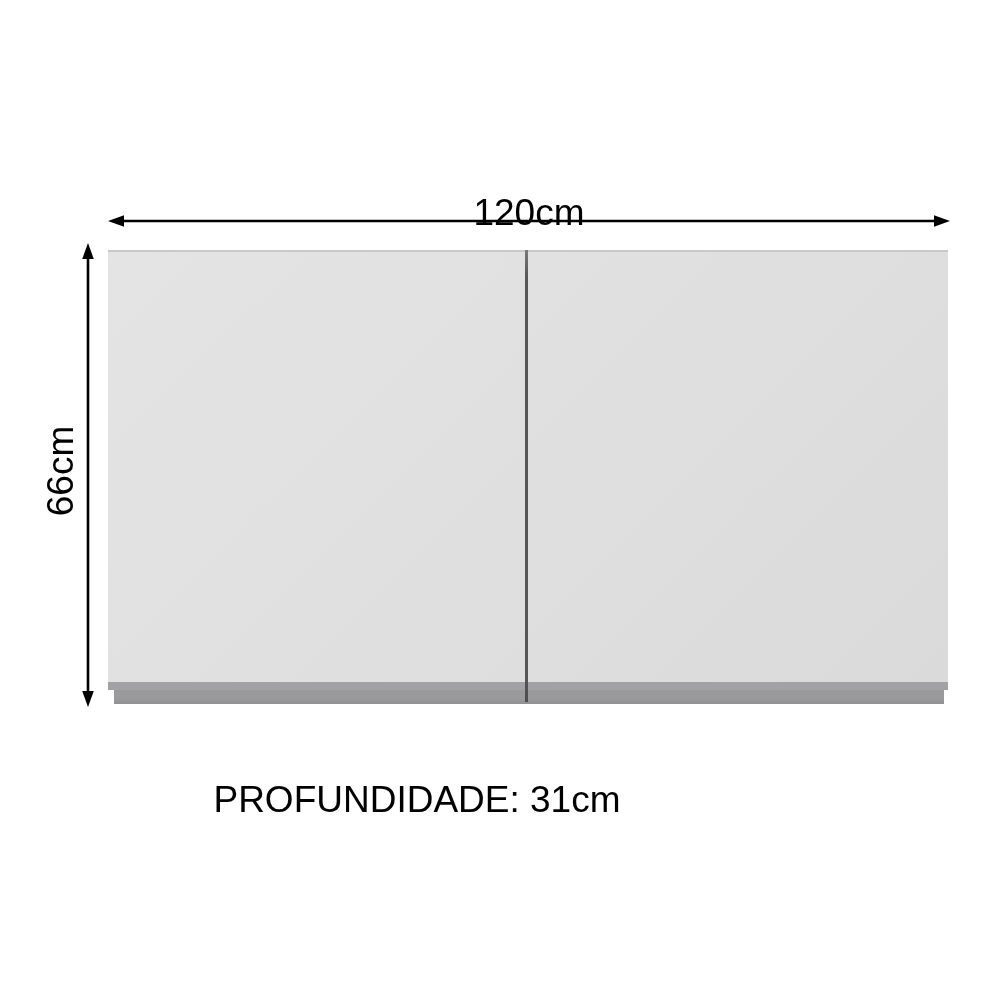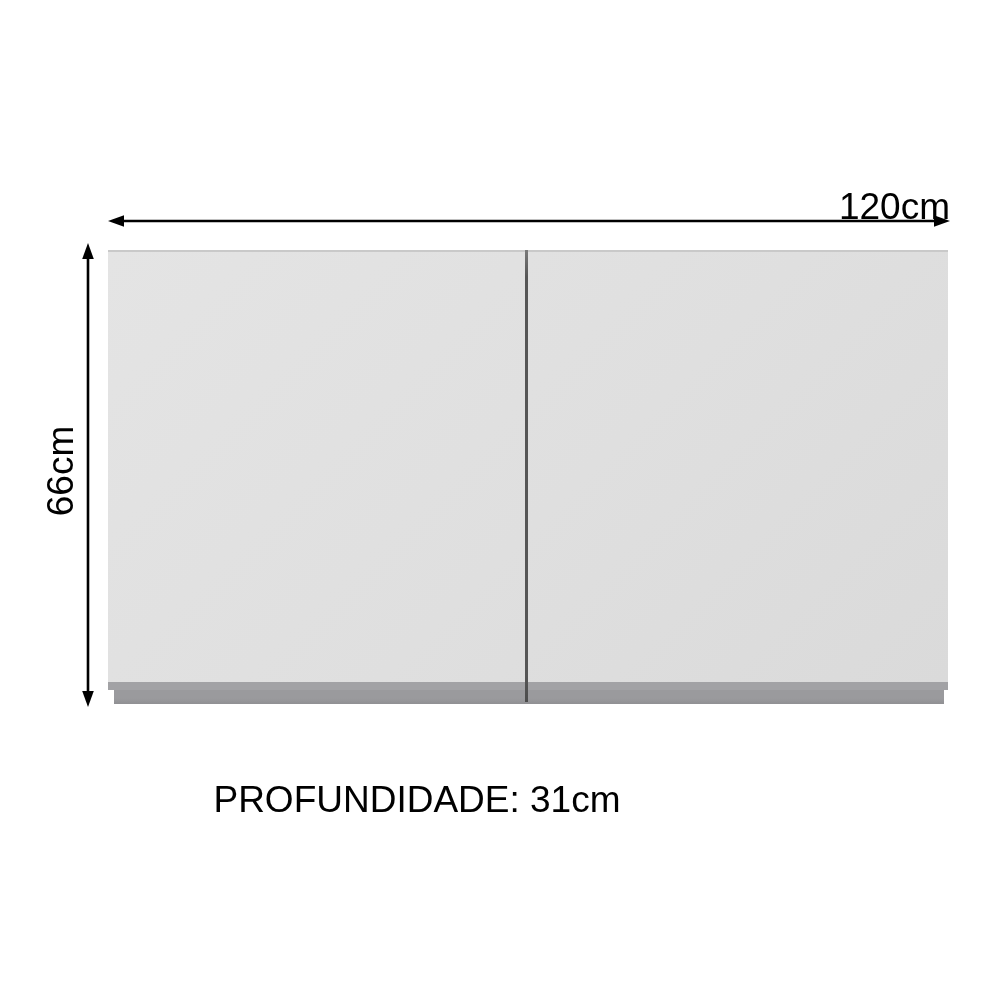--- a/index.html
+++ b/index.html
@@ -26,23 +26,23 @@
   }
   .dim-label {
     position: absolute;
     font-size: 37px;
     line-height: 37px;
     color: var(--label-text);
     white-space: nowrap;
   }
   .width-label {
     left: 108px;
-    top: 188px;
+    top: 194px;
     width: 842px;
-    text-align: right;
+    text-align: center;
   }
   .height-label {
     left: 1px;
     top: 451px;
     width: 120px;
     height: 40px;
     line-height: 40px;
     text-align: center;
     transform: rotate(-90deg);
   }

